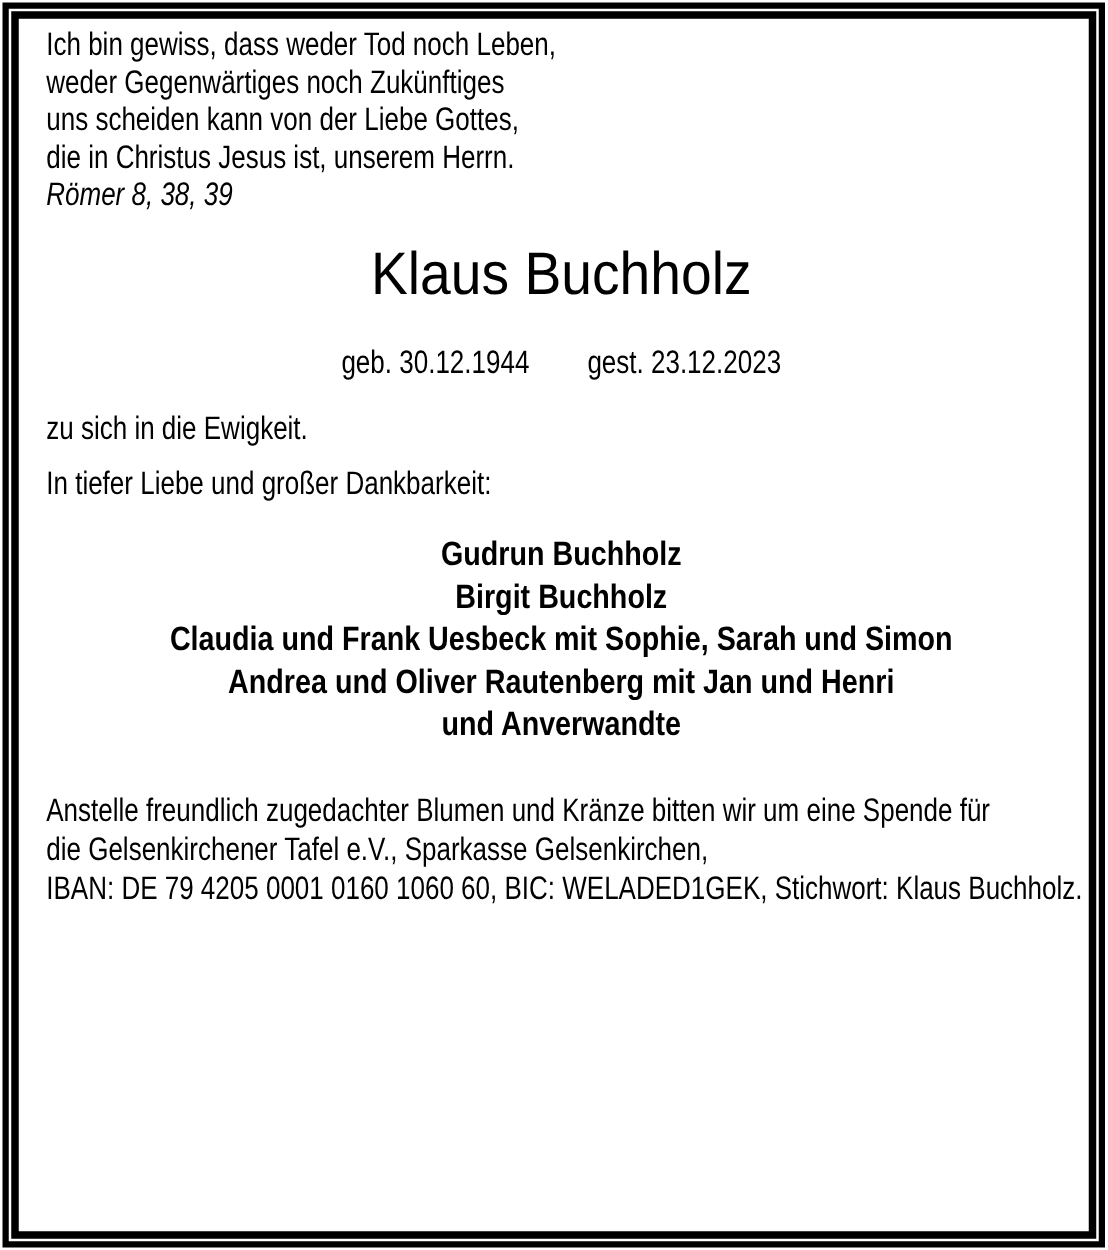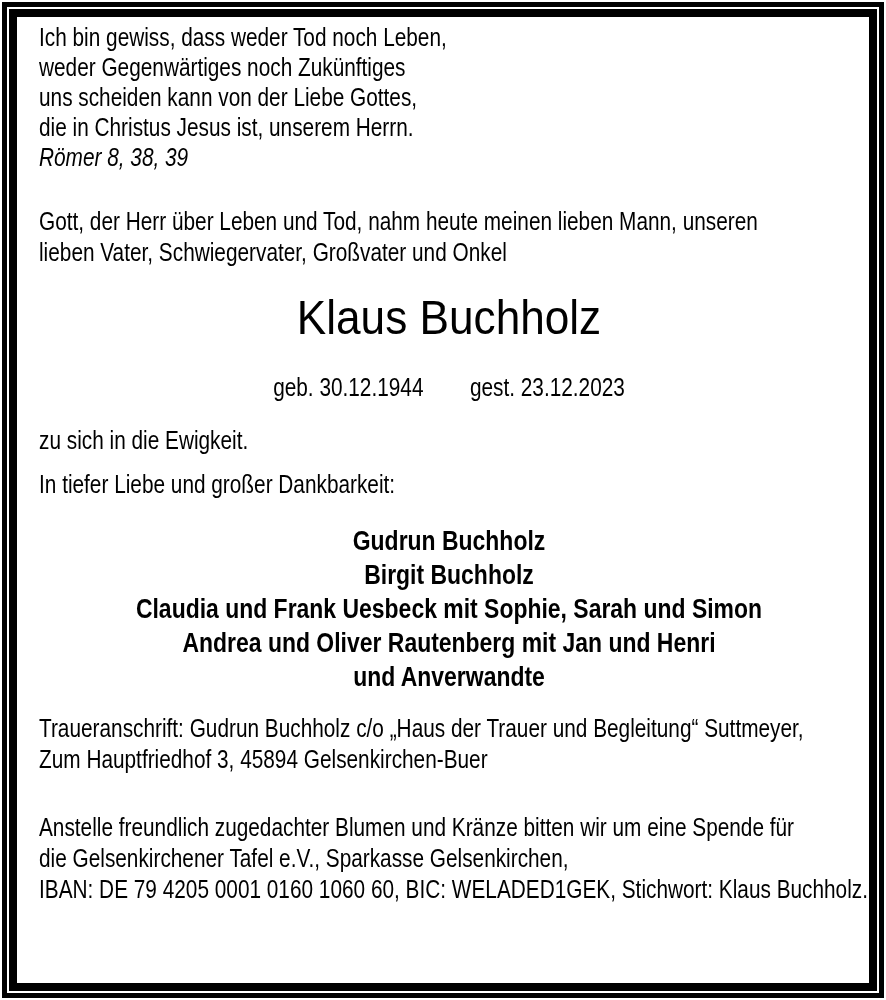--- a/index.html
+++ b/index.html
@@ -16,21 +16,21 @@
     overflow: hidden;
   }
   .outer-frame {
     position: absolute;
     inset: 2px;
     border: 5px solid #000000;
   }
   .inner-frame {
     position: absolute;
     inset: 2px;
-    border: 8px solid #000000;
+    border: 6px solid #000000;
   }
   .content {
     position: absolute;
     inset: 0;
     padding: 5px 10px 0 22px;
     box-sizing: border-box;
   }
   
   .line {
     font-size: 26px;
@@ -93,48 +93,40 @@
     <div class="content">
 
       <div class="verse-block">
         <div class="line">Ich bin gewiss, dass weder Tod noch Leben,</div>
         <div class="line">weder Gegenwärtiges noch Zukünftiges</div>
         <div class="line">uns scheiden kann von der Liebe Gottes,</div>
         <div class="line">die in Christus Jesus ist, unserem Herrn.</div>
         <div class="line italic">Römer 8, 38, 39</div>
       </div>
 
-      <div class="intro-block">
-        <div class="line line-lg">Gott, der Herr über Leben und Tod, nahm heute meinen lieben Mann, unseren</div>
-        <div class="line line-lg">lieben Vater, Schwiegervater, Großvater und Onkel</div>
-      </div>
 
       <div class="name-line">Klaus Buchholz</div>
 
       <div class="dates-row">
         <span>geb. 30.12.1944</span>
         <span>gest. 23.12.2023</span>
       </div>
 
       <div class="line line-lg eternity-line">zu sich in die Ewigkeit.</div>
 
       <div class="line line-lg gratitude-line">In tiefer Liebe und großer Dankbarkeit:</div>
 
       <div class="mourners-block">
         <div class="line">Gudrun Buchholz</div>
         <div class="line">Birgit Buchholz</div>
         <div class="line">Claudia und Frank Uesbeck mit Sophie, Sarah und Simon</div>
         <div class="line">Andrea und Oliver Rautenberg mit Jan und Henri</div>
         <div class="line">und Anverwandte</div>
       </div>
 
-      <div class="address-block">
-        <div class="line line-lg">Traueranschrift: Gudrun Buchholz c/o „Haus der Trauer und Begleitung“ Suttmeyer,</div>
-        <div class="line line-lg">Zum Hauptfriedhof 3, 45894 Gelsenkirchen-Buer</div>
-      </div>
 
 
       <div class="donation-block">
         <div class="line line-lg">Anstelle freundlich zugedachter Blumen und Kränze bitten wir um eine Spende für</div>
         <div class="line line-lg">die Gelsenkirchener Tafel e.V., Sparkasse Gelsenkirchen,</div>
         <div class="line line-lg">IBAN: DE 79 4205 0001 0160 1060 60, BIC: WELADED1GEK, Stichwort: Klaus Buchholz.</div>
       </div>
 
     </div>
   </div>

